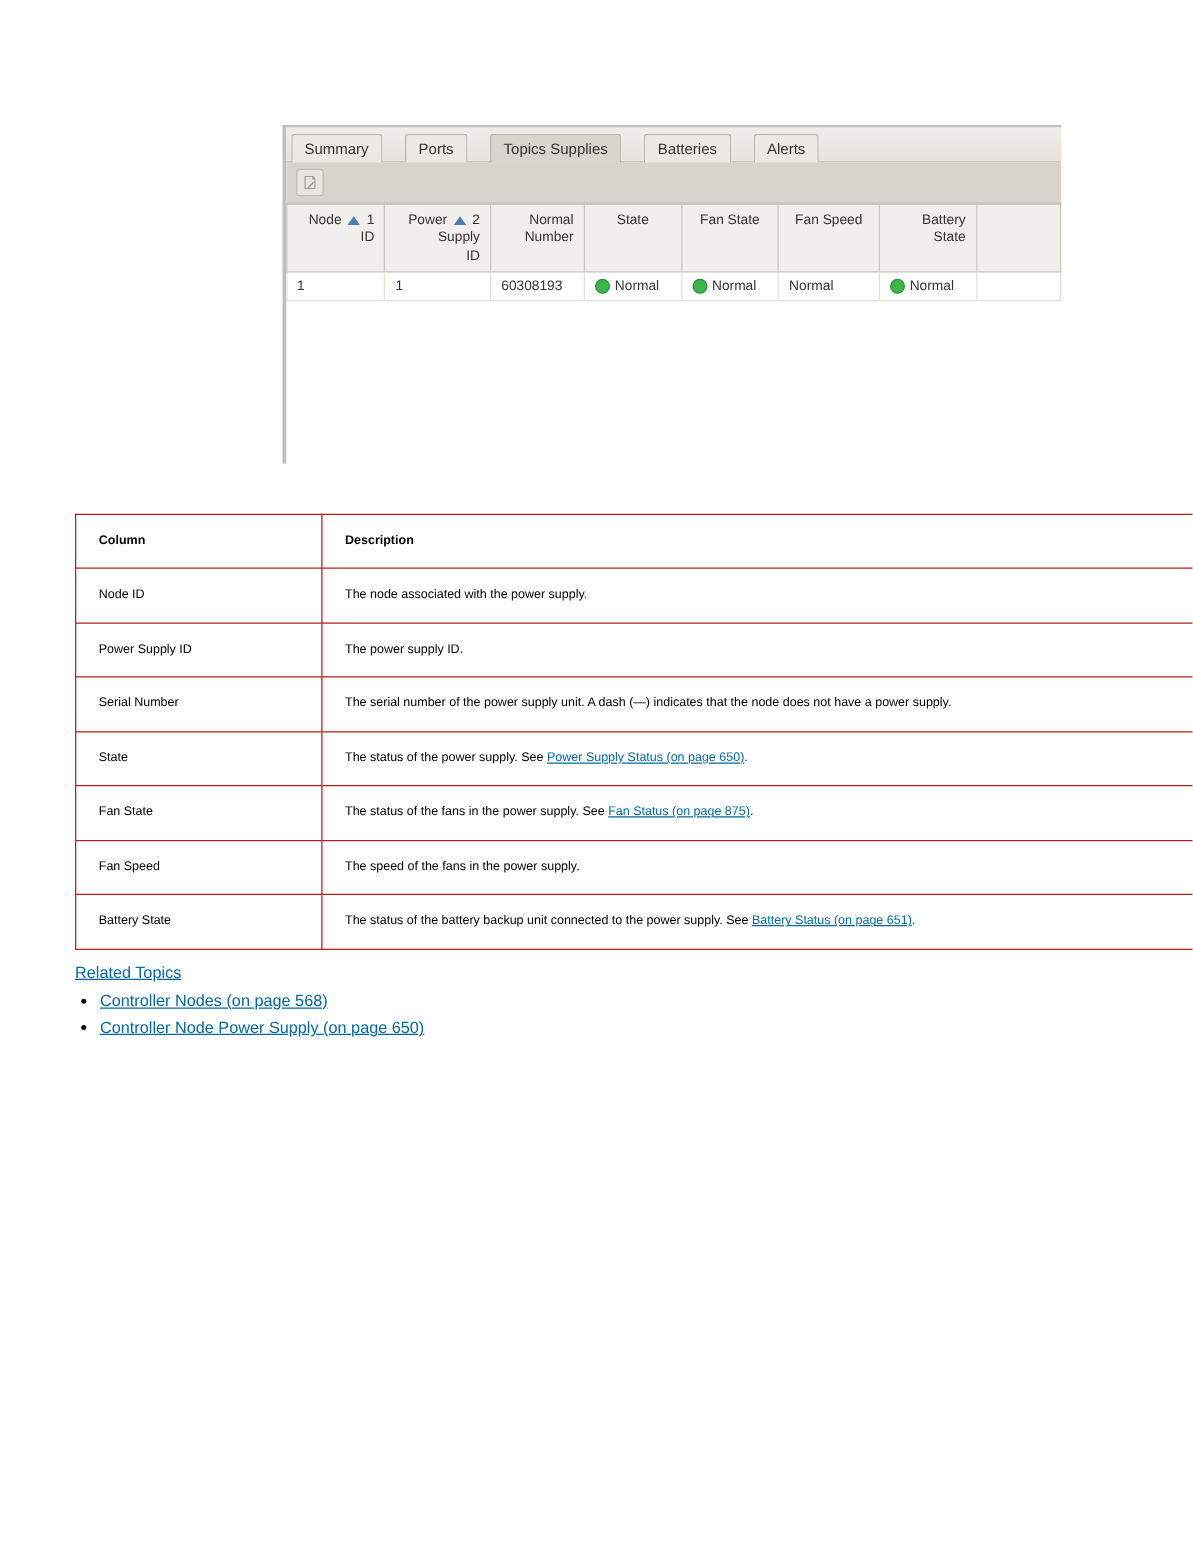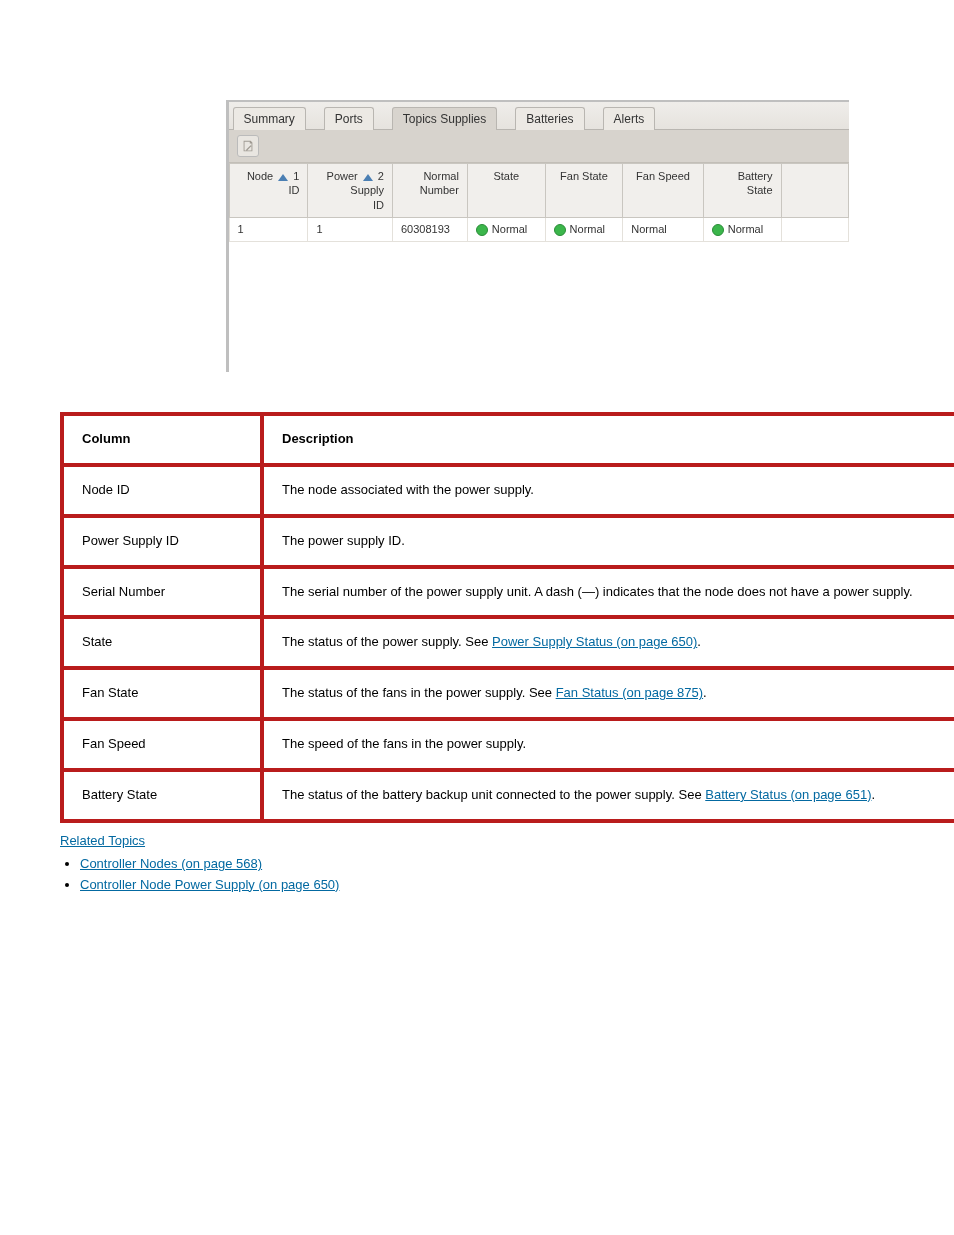--- a/index.html
+++ b/index.html
@@ -14,21 +14,21 @@
 .ui-toolbar{background:#d7d3cd;padding:5px 8px;display:flex;align-items:center;border-bottom:1px solid #c2beb7}
 .tool-btn{width:20px;height:20px;border:1px solid #bbb;border-radius:3px;background:#e9e6e1;display:flex;align-items:center;justify-content:center;color:#9a958d;font-size:12px}
 .grid{width:100%;border-collapse:collapse;font-size:11px;color:#333}
 .grid th{background:#f1efec;border:1px solid #c9c6c0;text-align:right;font-weight:normal;padding:5px 8px;vertical-align:top;line-height:1.3}
 .grid td{border:1px solid #e4e1db;padding:5px 8px;vertical-align:top}
 .sort{display:inline-block;width:0;height:0;border-left:5px solid transparent;border-right:5px solid transparent;border-bottom:7px solid #4b7fb3;margin:0 2px;vertical-align:middle}
 .status-dot{display:inline-block;width:10px;height:10px;border-radius:50%;background:#3bb64b;border:1px solid #2a8d38;margin-right:4px;vertical-align:middle}
 .grid-blank{height:120px}
 
 .desc-table{width:100%;border-collapse:collapse;margin:20px 0 10px 0}
-.desc-table td{border:4px solid #b91c1c;padding:14px 18px;vertical-align:top;font-size:13px;line-height:1.45}
+.desc-table td{border:1px solid #b91c1c;padding:14px 18px;vertical-align:top;font-size:10px;line-height:1.45}
 .desc-table td:first-child{width:160px}
 .desc-table .hdr td{font-weight:bold}
 a.link{color:#0369a1;text-decoration:underline}
 .related{font-size:13px;margin-top:10px}
 .related-hdr{margin:8px 0}
 .related ul{margin:4px 0 0 20px;padding:0}
 .related li{margin:6px 0}
 .bold{font-weight:normal}
 </style>
 </head>

